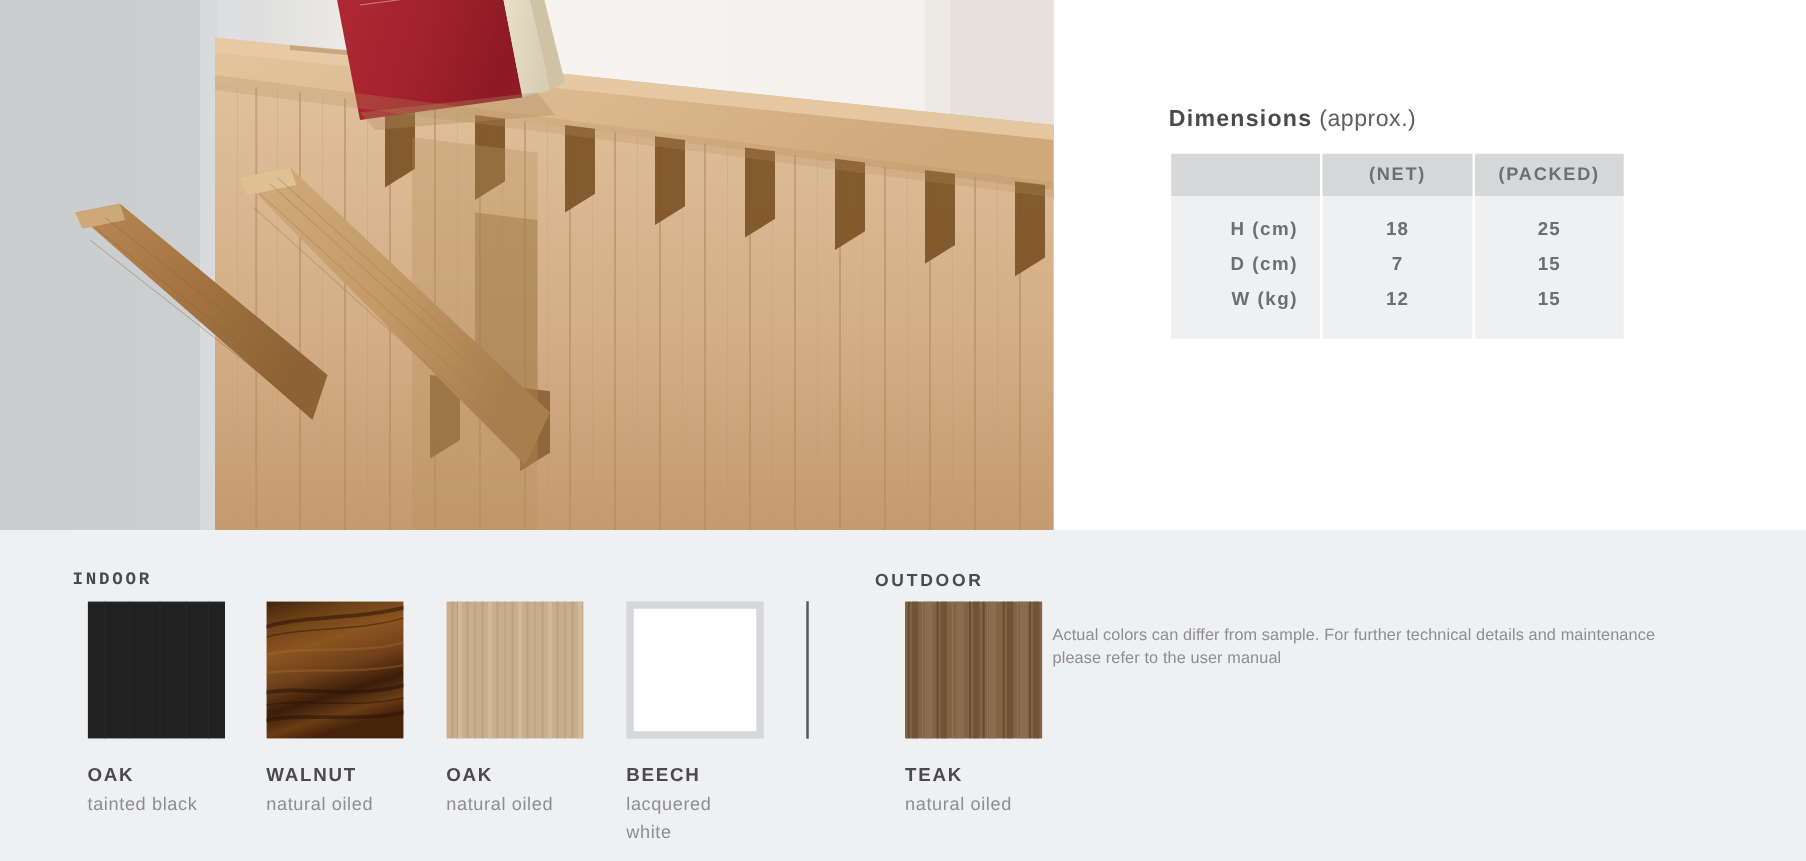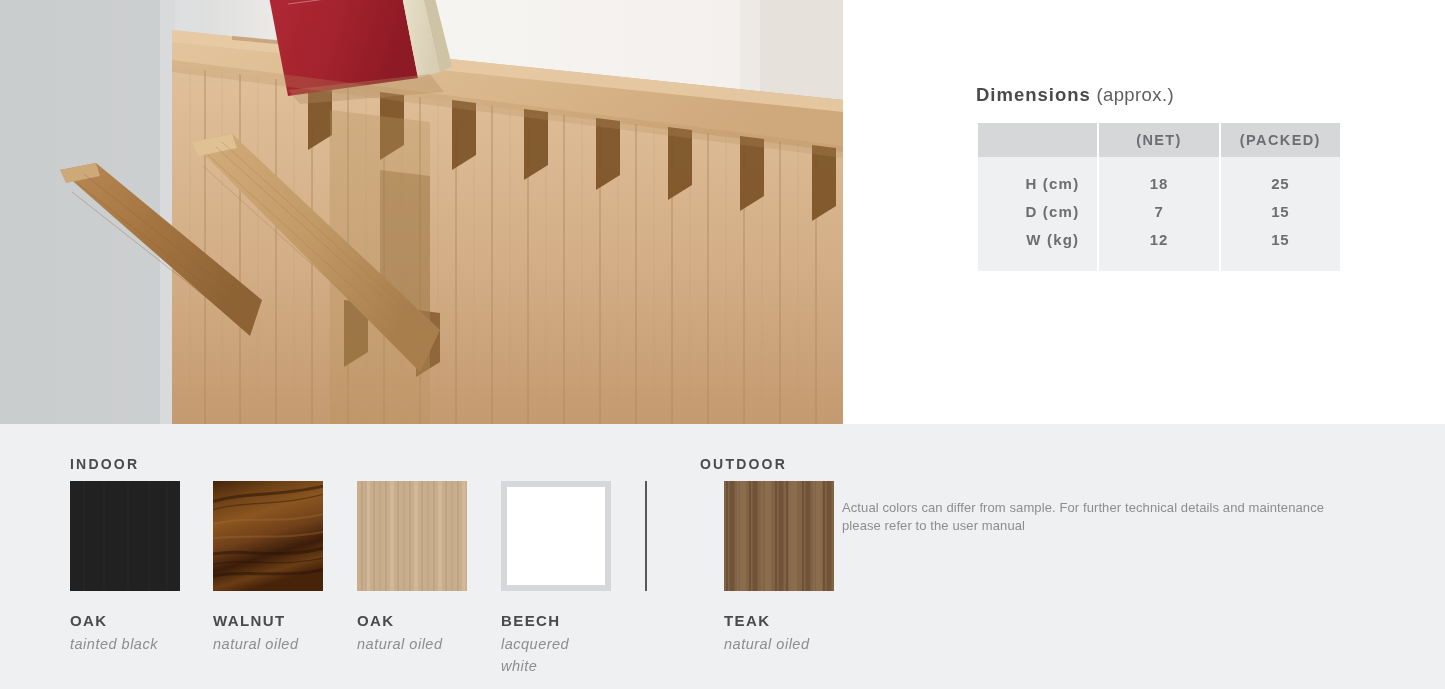--- a/index.html
+++ b/index.html
@@ -26,21 +26,21 @@
     left: 0; top: 0;
     width: 843px; height: 424px;
     overflow: hidden;
     background: #f2f2f1;
   }
   #photo svg { display: block; width: 843px; height: 424px; }
 
   
   #dims-panel {
     position: absolute;
-    left: 976px; top: 84px;
+    left: 935px; top: 84px;
     width: 380px;
   }
   #dims-title {
     font-size: 18.5px;
     color: #4a4a4d;
     letter-spacing: 0.4px;
     margin-bottom: 17px;
     white-space: nowrap;
   }
   #dims-title .strong { font-weight: bold; letter-spacing: 1.0px; }
@@ -92,21 +92,21 @@
     background: #eff0f1;
   }
 
   .group-heading {
     position: absolute;
     font-size: 14px;
     font-weight: bold;
     letter-spacing: 2.2px;
     color: #4a4a4d;
   }
-  #heading-indoor  { left: 70px;  top: 32px; }
+  #heading-indoor  { left: 58px;  top: 32px; font-family: Liberation Mono, monospace; }
   #heading-outdoor { left: 700px; top: 32px; }
 
   .swatch-cell { position: absolute; top: 57px; width: 130px; }
 
   .swatch {
     width: 110px; height: 110px;
     position: relative;
     overflow: hidden;
   }
   .swatch svg { display: block; width: 110px; height: 110px; }
@@ -124,21 +124,20 @@
     color: #4a4a4d;
     line-height: 1.2;
   }
   .sw-sub {
     margin-top: 3px;
     font-size: 14.5px;
     color: #8d8d90;
     letter-spacing: 0.5px;
     line-height: 1.55;
     max-width: 116px;
-    font-style: italic;
   }
 
   #cell-oak-black { left: 70px; }
   #cell-walnut    { left: 213px; }
   #cell-oak-nat   { left: 357px; }
   #cell-beech     { left: 501px; }
   #cell-teak      { left: 680px; margin-left: 44px; }
 
   #divider {
     position: absolute;

